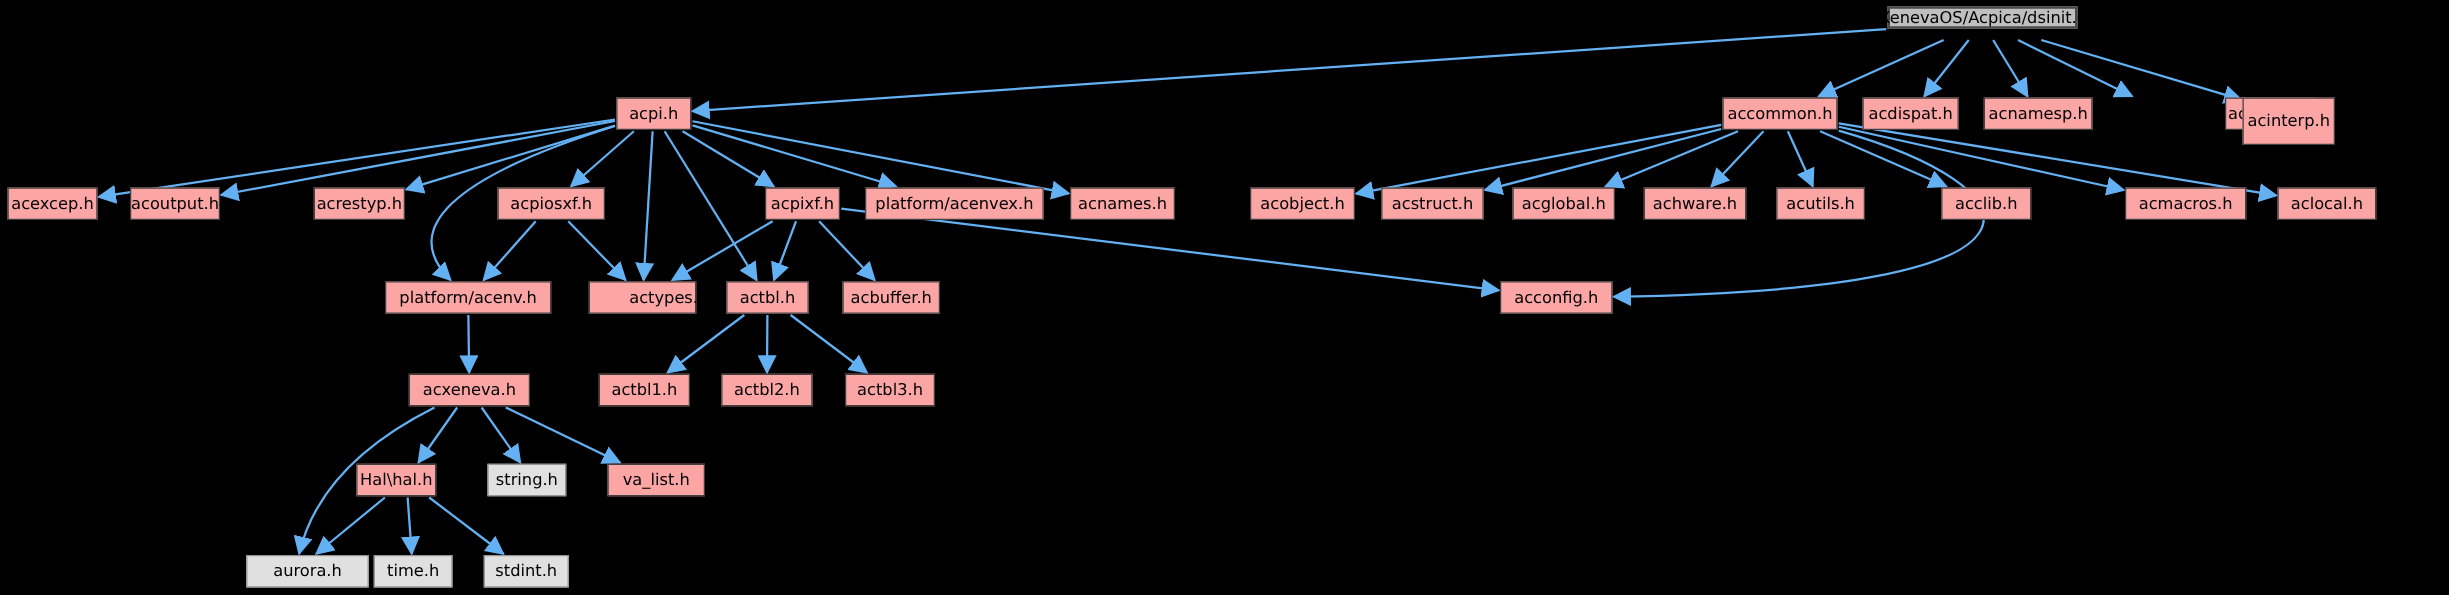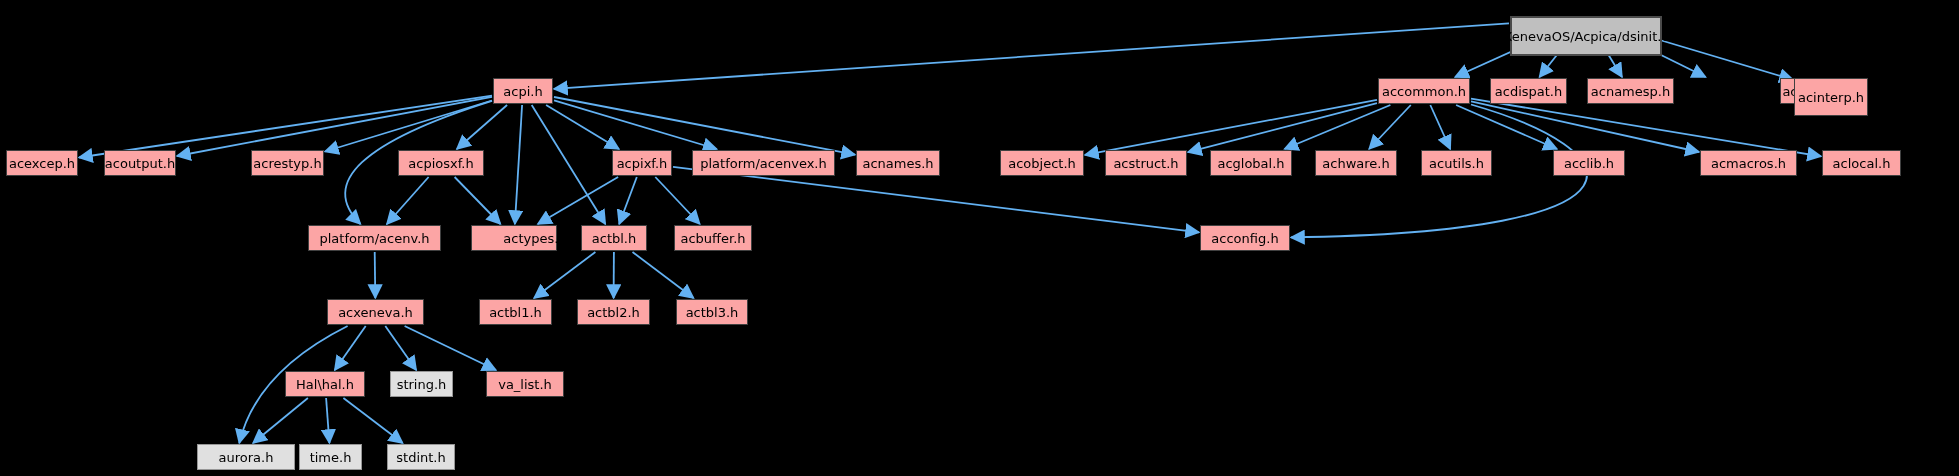--- a/index.html
+++ b/index.html
@@ -69,21 +69,21 @@
         <path d="M632.5,252.0 L693.5,298.0" fill="none" stroke="#63b1f2" stroke-width="1.8" marker-end="url(#arrow)"></path>
         <path d="M347.6,326.0 Q256,372 239.3,443.0" fill="none" stroke="#63b1f2" stroke-width="1.8" marker-end="url(#arrow)"></path>
         <path d="M365.7,326.0 L334.8,370.0" fill="none" stroke="#63b1f2" stroke-width="1.8" marker-end="url(#arrow)"></path>
         <path d="M385.3,326.0 L416.2,370.0" fill="none" stroke="#63b1f2" stroke-width="1.8" marker-end="url(#arrow)"></path>
         <path d="M404.6,326.0 L495.9,370.0" fill="none" stroke="#63b1f2" stroke-width="1.8" marker-end="url(#arrow)"></path>
         <path d="M307.9,398.0 L253.1,443.0" fill="none" stroke="#63b1f2" stroke-width="1.8" marker-end="url(#arrow)"></path>
         <path d="M326.1,398.0 L329.4,443.0" fill="none" stroke="#63b1f2" stroke-width="1.8" marker-end="url(#arrow)"></path>
         <path d="M343.4,398.0 L402.6,443.0" fill="none" stroke="#63b1f2" stroke-width="1.8" marker-end="url(#arrow)"></path>
       </g>
   </svg>
-<div class="node root" style="left: 1510px; top: 16px; width: 152px; height: 40px;">XenevaOS/Acpica/dsinit.c</div>
+<div class="node root" style="left: 1510px; top: 5px; width: 152px; height: 18px;">XenevaOS/Acpica/dsinit.c</div>
     <div class="node normal" style="left: 493px; top: 78px; width: 60px; height: 26px;">acpi.h</div>
     <div class="node normal" style="left: 1378px; top: 78px; width: 92px; height: 26px;">accommon.h</div>
     <div class="node normal" style="left: 1490px; top: 78px; width: 77px; height: 26px;">acdispat.h</div>
     <div class="node normal" style="left: 1587px; top: 78px; width: 87px; height: 26px;">acnamesp.h</div>
     <div class="node normal" style="left: 1780px; top: 78px; width: 72px; height: 26px;">actables.h</div>
     <div class="node normal" style="left: 1794px; top: 78px; width: 74px; height: 38px;">acinterp.h</div>
     <div class="node normal" style="left: 6px; top: 150px; width: 72px; height: 26px;">acexcep.h</div>
     <div class="node normal" style="left: 104px; top: 150px; width: 72px; height: 26px;">acoutput.h</div>
     <div class="node normal" style="left: 251px; top: 150px; width: 73px; height: 26px;">acrestyp.h</div>
     <div class="node normal" style="left: 398px; top: 150px; width: 86px; height: 26px;">acpiosxf.h</div>
@@ -100,19 +100,19 @@
     <div class="node normal" style="left: 1822px; top: 150px; width: 79px; height: 26px;">aclocal.h</div>
     <div class="node normal" style="left: 308px; top: 225px; width: 133px; height: 26px;">platform/acenv.h</div>
     <div class="node normal" style="left: 471px; top: 225px; width: 86px; height: 26px; padding-left: 42px;">actypes.h</div>
     <div class="node normal" style="left: 581px; top: 225px; width: 66px; height: 26px;">actbl.h</div>
     <div class="node normal" style="left: 674px; top: 225px; width: 78px; height: 26px;">acbuffer.h</div>
     <div class="node normal" style="left: 1200px; top: 225px; width: 90px; height: 26px;">acconfig.h</div>
     <div class="node normal" style="left: 327px; top: 299px; width: 97px; height: 26px;">acxeneva.h</div>
     <div class="node normal" style="left: 479px; top: 299px; width: 73px; height: 26px;">actbl1.h</div>
     <div class="node normal" style="left: 577px; top: 299px; width: 73px; height: 26px;">actbl2.h</div>
     <div class="node normal" style="left: 676px; top: 299px; width: 72px; height: 26px;">actbl3.h</div>
-    <div class="node normal" style="left: 285px; top: 371px; width: 80px; height: 26px;">Hal\hal.h</div>
+    <div class="node normal" style="left: 285px; top: 371px; width: 64px; height: 26px;">Hal\hal.h</div>
     <div class="node external" style="left: 390px; top: 371px; width: 63px; height: 26px;">string.h</div>
     <div class="node normal" style="left: 486px; top: 371px; width: 78px; height: 26px;">va_list.h</div>
     <div class="node external" style="left: 197px; top: 444px; width: 98px; height: 26px;">aurora.h</div>
     <div class="node external" style="left: 299px; top: 444px; width: 63px; height: 26px;">time.h</div>
     <div class="node external" style="left: 387px; top: 444px; width: 68px; height: 26px;">stdint.h</div>
   </div>
 
 </body></html>

